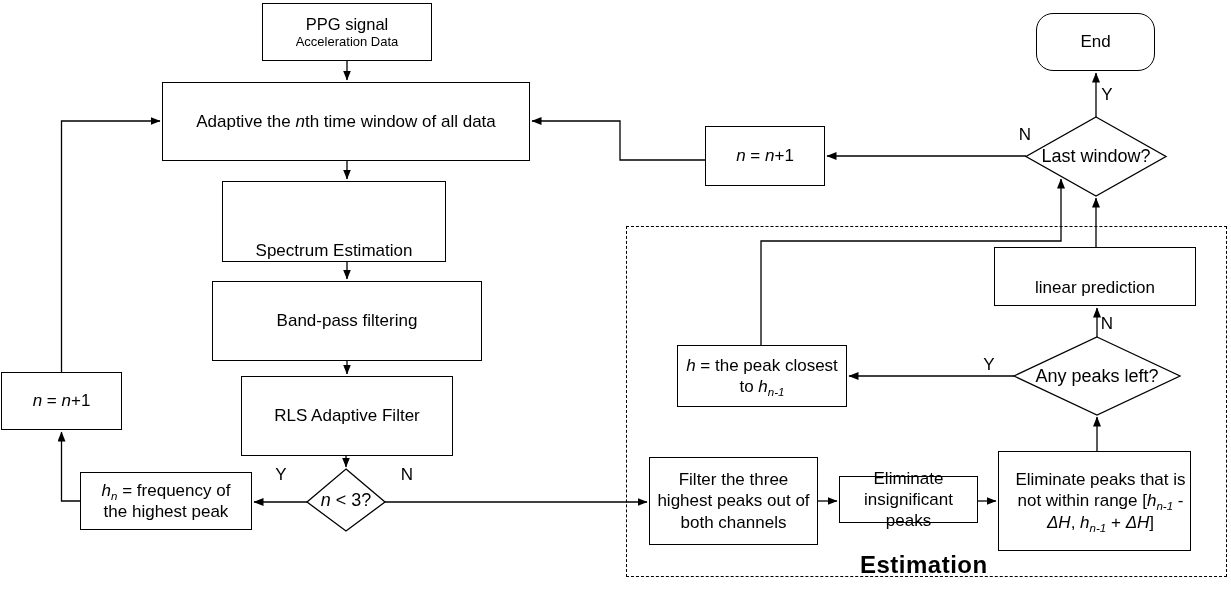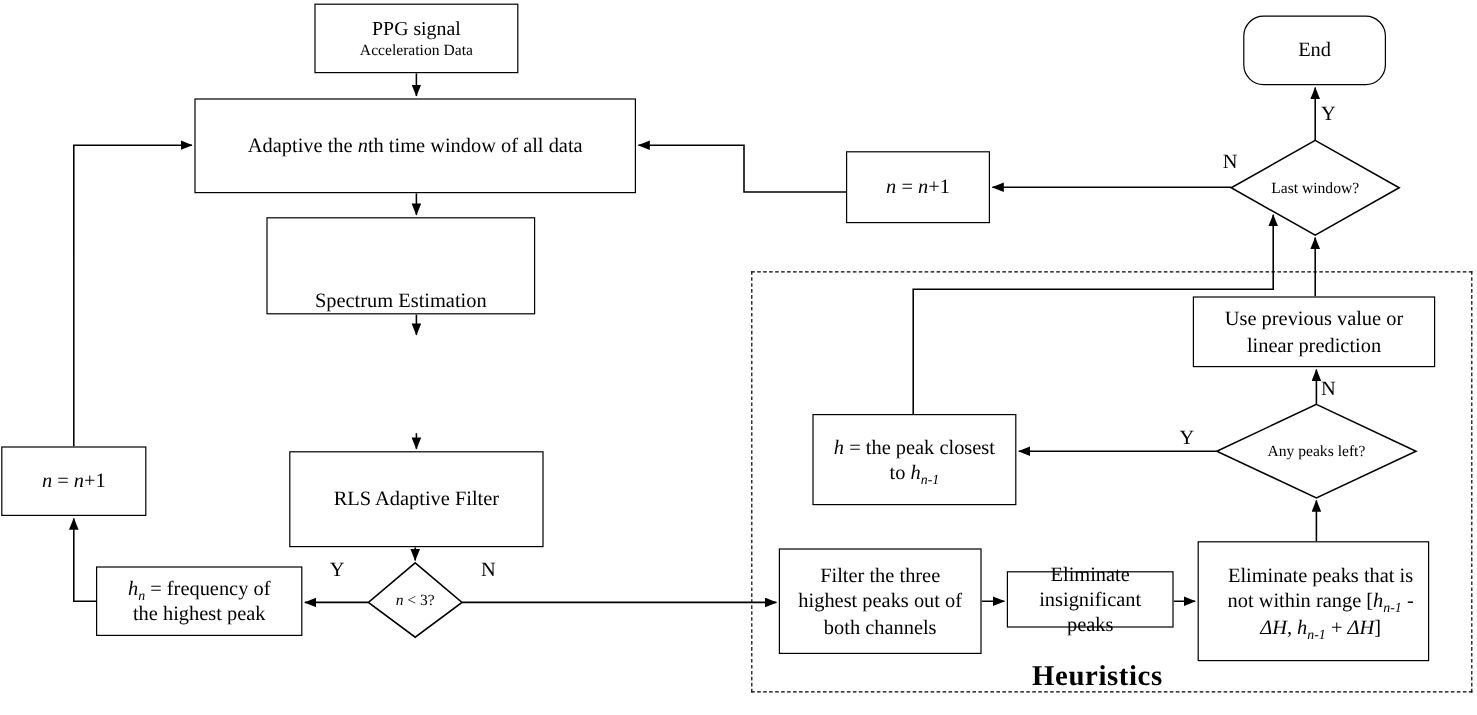--- a/index.html
+++ b/index.html
@@ -1,34 +1,34 @@
 <!DOCTYPE html>
 <html><head>
 <meta charset="utf-8">
 <style>
   html,body{margin:0;padding:0;background:#fff;}
   .canvas{
     position:relative;width:1231px;height:596px;background:#ffffff;
-    font-family:Liberation Serif, serif;color:#000;overflow:hidden;border-radius:28px;
+    font-family:Liberation Sans, sans-serif;color:#000;overflow:hidden;border-radius:28px;
   }
   .box{
     position:absolute;border:1.5px solid #000;background:#fff;
     display:flex;align-items:center;justify-content:center;
     text-align:center;font-size:17px;line-height:1.24;
     box-sizing:border-box;z-index:2;
   }
   .rounded{border-radius:17px;}
   .dashedbox{
     position:absolute;border:1.6px dashed #000;background:transparent;
     box-sizing:border-box;z-index:0;
   }
   svg.wires{position:absolute;left:0;top:0;z-index:1;}
   .dlabel{
     position:absolute;display:flex;align-items:center;justify-content:center;
-    text-align:right;font-size:13px;z-index:2;
+    text-align:right;font-size:18px;z-index:2;
   }
   .yn{position:absolute;width:18px;text-align:center;font-size:17px;z-index:2;}
   .section-title{position:absolute;font-size:24px;font-weight:bold;z-index:2;letter-spacing:0.5px;}
   .ppg-line1{font-size:16.5px;}
   .ppg-line2{font-size:13px;}
   .it{font-style:italic;}
   sub{font-size:68%;line-height:0;}
 </style>
 </head>
 <body>
@@ -77,20 +77,23 @@
   </div>
 
   <div class="box" style="left:162px;top:82px;width:368px;height:79px;">
     <div><span>Adaptive the </span><span class="it">n</span><span>th time window of all data</span></div>
   </div>
 
   <div class="box" style="left:222px;top:181px;width:224px;height:81px;align-items:flex-end;">
     <div>Spectrum Estimation</div>
   </div>
 
+  <div class="box" style="left:212px;top:281px;width:270px;height:80px;">
+    <div>Band-pass filtering</div>
+  </div>
 
   <div class="box" style="left:241px;top:376px;width:212px;height:80px;">
     <div>RLS Adaptive Filter</div>
   </div>
 
   <div class="box" style="left:80px;top:472px;width:172px;height:58px;">
     <div><span class="it">h</span><sub class="it">n</sub><span> = frequency of</span><br><span>the highest peak</span></div>
   </div>
 
   <div class="box" style="left:1px;top:372px;width:121px;height:58px;">
@@ -99,24 +102,24 @@
 
   <div class="box" style="left:705px;top:126px;width:120px;height:60px;">
     <div><span class="it">n</span><span> = </span><span class="it">n</span><span>+1</span></div>
   </div>
 
   <div class="box rounded" style="left:1036px;top:13px;width:119px;height:58px;">
     <div>End</div>
   </div>
 
   <div class="box" style="left:994px;top:247px;width:202px;height:59px;">
-    <div><span>Use previous value or</span><br><span>linear prediction</span></div>
+    <div><br><span>linear prediction</span></div>
   </div>
 
-  <div class="box" style="left:677px;top:345px;width:170px;height:76px;">
+  <div class="box" style="left:677px;top:345px;width:170px;height:62px;">
     <div><span class="it">h</span><span> = the peak closest</span><br><span>to </span><span class="it">h</span><sub class="it">n-1</sub></div>
   </div>
 
   <div class="box" style="left:649px;top:457px;width:169px;height:88px;">
     <div><span>Filter the three</span><br><span>highest peaks out of</span><br><span>both channels</span></div>
   </div>
 
   <div class="box" style="left:839px;top:476px;width:139px;height:47px;">
     <div><span>Eliminate</span><br><span>insignificant</span><br><span>peaks</span></div>
   </div>
@@ -135,15 +138,15 @@
     <div>Any peaks left?</div>
   </div>
 
   <div class="yn" style="left:272px;top:465px;">Y</div>
   <div class="yn" style="left:398px;top:465px;">N</div>
   <div class="yn" style="left:1098px;top:85px;">Y</div>
   <div class="yn" style="left:1016px;top:125px;">N</div>
   <div class="yn" style="left:980px;top:355px;">Y</div>
   <div class="yn" style="left:1098px;top:314px;">N</div>
 
-  <div class="section-title" style="left:860px;top:551px;">Heuristics</div>
+  <div class="section-title" style="left:860px;top:551px;">Estimation</div>
 
 </div>
 
 </body></html>

